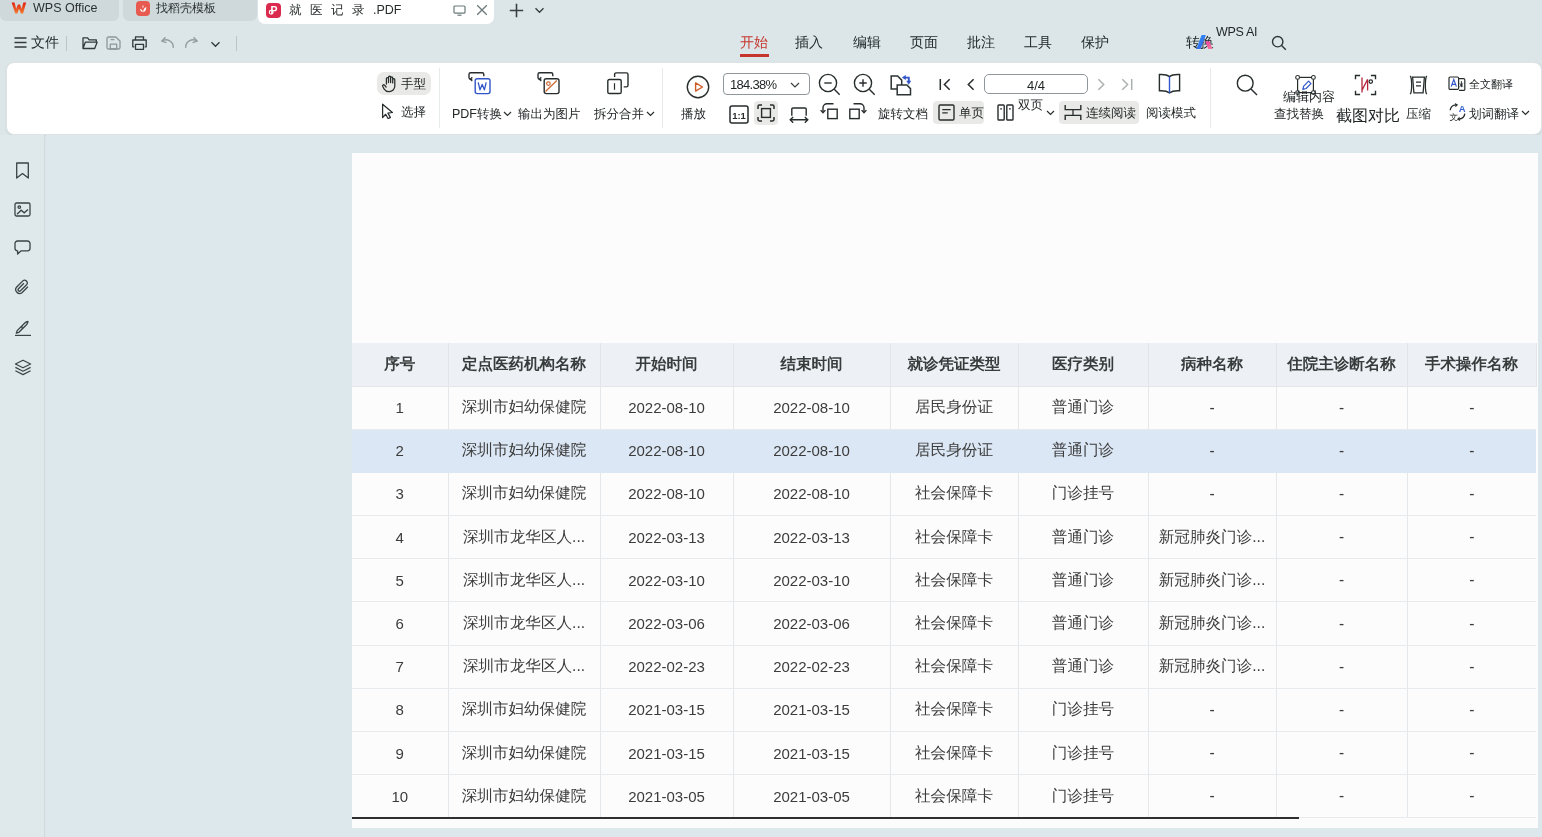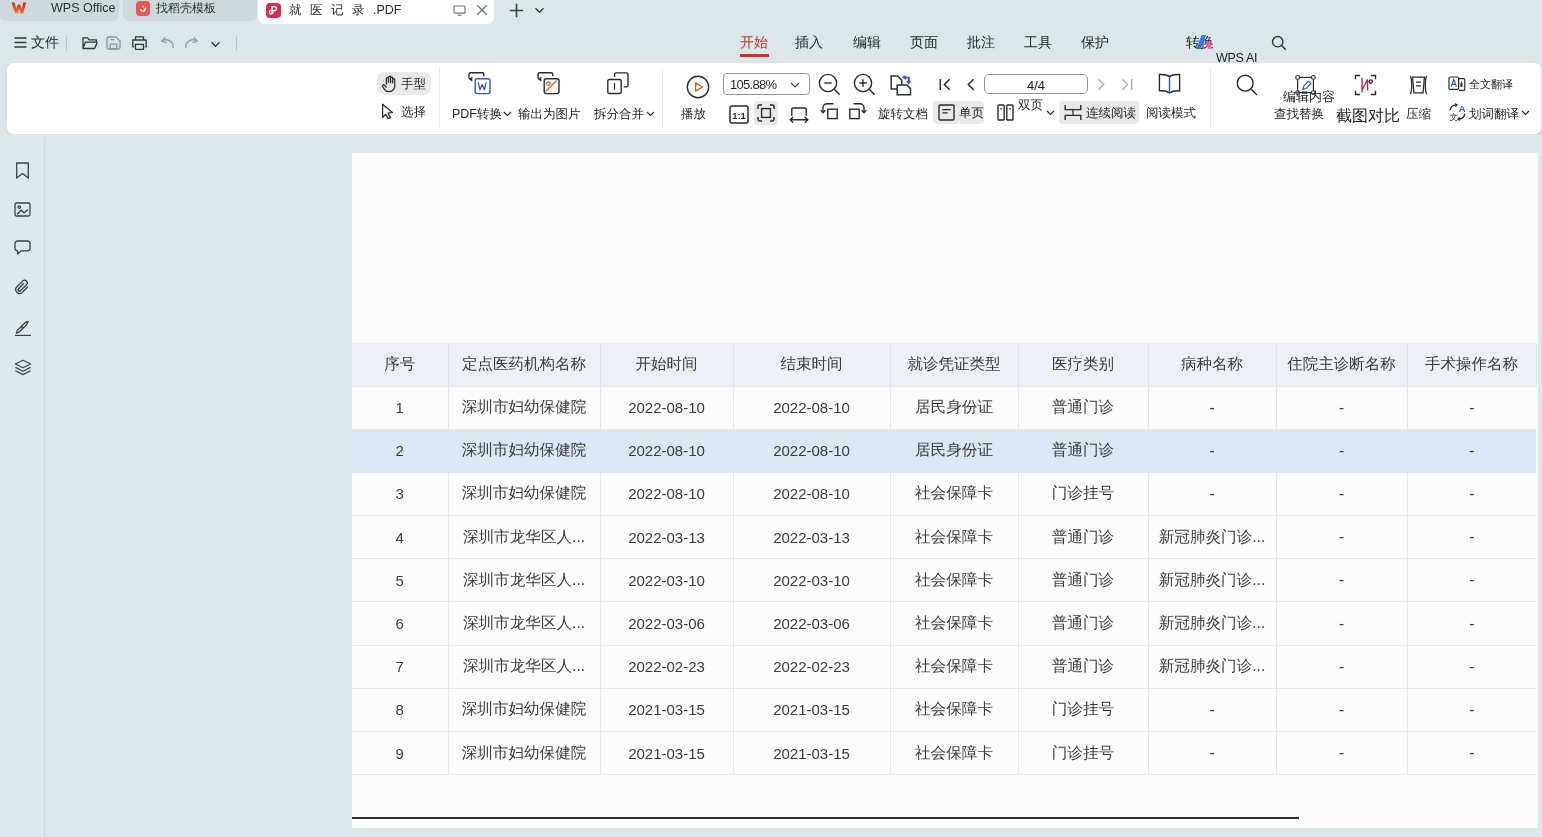--- a/index.html
+++ b/index.html
@@ -20,38 +20,38 @@
 .rlab{position:absolute;font-size:12.5px;color:#212626;white-space:nowrap}
 .rbtn{position:absolute;background:#e9e9e7;border-radius:4px}
 
 .side{position:absolute;left:0;top:135px;width:45px;height:702px;background:#dfe9ec;border-right:1px solid #d2dadd}
 .docarea{position:absolute;left:46px;top:135px;width:1496px;height:702px;background:#dde8ec}
 .page{position:absolute;left:306px;top:18px;width:1186px;height:675px;background:#fcfcfd}
 table.t{border-collapse:collapse;table-layout:fixed;position:absolute;left:0;top:190px;width:1184px;font-size:15.6px;color:#3c3c3c}
 table.t td.d{font-size:15px}
 table.t td,table.t th{padding:0;text-align:center;vertical-align:middle;overflow:hidden;white-space:nowrap;border-right:1px solid #e5e8eb;border-bottom:1px solid #e8ebee;height:43.2px;font-weight:normal}
 table.t td:last-child,table.t th:last-child{border-right:none}
-table.t tr.h th{background:#edf1f5;font-weight:normal;font-size:15.5px;color:#373c3c;height:43px;border-right:1px solid #e2e6ea;border-bottom:1px solid #e2e6ea}
+table.t tr.h th{background:#edf1f5;font-weight:bold;font-size:15.5px;color:#373c3c;height:43px;border-right:1px solid #e2e6ea;border-bottom:1px solid #e2e6ea}
 table.t tr.hl td{background:#dbe7f4;border-right-color:#dbe7f4;border-bottom-color:#dbe7f4}
 </style></head>
 <body>
 
 <div class="tab" style="left:0;width:119px">
   <span style="margin-left:11px">
       <svg width="16" height="12" viewBox="0 0 16 12">
         <defs>
           <linearGradient id="wg" x1="0" y1="0" x2="0" y2="1">
             <stop offset="0" stop-color="#e31e0e"></stop>
             <stop offset="1" stop-color="#ef7f35"></stop>
           </linearGradient>
         </defs>
         <path d="M0.6 0.4h2.9l1.7 6.4L6.9 2.6h2.1l1.7 4.2 1.6-6.4h2.9L12.1 11.6h-2.2L8 6.7 6.4 11.6H4.2Z" fill="url(#wg)"></path>
       </svg>
     </span>
-    <span class="tt" style="margin-left:24px;font-size:12.5px">WPS Office</span>
+    <span class="tt" style="margin-left:6px;font-size:12.5px">WPS Office</span>
 </div>
 <div class="tab" style="left:123px;width:134px">
   <span style="margin-left:13px">
       <svg width="14" height="15" viewBox="0 0 14 15">
         <rect width="14" height="15" rx="4" fill="#e85a50"></rect>
         <path d="M7.3 11.2c-.2-1.9.4-3.9 2.9-5.1.2 1.6-.2 4.2-2.9 5.1Z" fill="#fff"></path>
         <path d="M6.6 11.2c.1-1.3-.4-2.6-2.3-3.5-.2 1.2.3 2.9 2.3 3.5Z" fill="#fff"></path>
         <path d="M7 7.2c.6-.8.7-2 0-3.1-.7 1-.7 2.2 0 3.1Z" fill="#fff"></path>
       </svg>
     </span>
@@ -150,21 +150,21 @@
         </linearGradient>
         <linearGradient id="g2" x1="0" y1="0" x2="1" y2="1">
           <stop offset="0" stop-color="#e9359b"></stop>
           <stop offset="1" stop-color="#f6899f"></stop>
         </linearGradient>
       </defs>
       <path d="M5.6 0h4.3L4.6 14H.3Z" fill="url(#g1)"></path>
       <path d="M9.4 6.3h4.2L16.5 14h-4.3Z" fill="url(#g2)"></path>
     </svg>
   </div>
-<div class="menu" style="left:1216px;font-size:12.5px;top:51px;letter-spacing:-0.3px;color:#1e2425">WPS AI</div>
+<div class="menu" style="left:1216px;font-size:12.5px;top:25px;letter-spacing:-0.3px;color:#1e2425">WPS AI</div>
 <div class="abs" style="left:1271px;top:35px">
     <svg width="16" height="16" viewBox="0 0 16 16" fill="none" stroke="#2d3535" stroke-width="1.4">
       <circle cx="6.7" cy="6.7" r="5.2"></circle>
       <path d="M10.6 10.6l4.2 4.2"></path>
     </svg>
   </div>
 
 <div class="ribbon"></div>
 
 <div class="rbtn" style="left:377px;top:72px;width:54px;height:23px;border-radius:7px"></div>
@@ -222,21 +222,21 @@
 <div class="rsep" style="left:662px"></div>
 
 <div class="abs" style="left:686px;top:75px">
     <svg width="24" height="24" viewBox="0 0 24 24" fill="none">
       <circle cx="12" cy="12" r="10.7" stroke="#272d2d" stroke-width="1.4"></circle>
       <path d="M9.6 7.9v8.2l6.9-4.1Z" stroke="#cd5b28" stroke-width="1.4" stroke-linejoin="round"></path>
     </svg>
   </div>
 <div class="rlab" style="left:681px;top:105.5px">播放</div>
 <div class="abs" style="left:723px;top:73px;width:87px;height:22px;border:1px solid #90979a;border-radius:4px;background:#fff"></div>
-<div class="abs" style="left:730px;top:77px;font-size:13px;letter-spacing:-0.7px;color:#1f2424">105.88%</div>
+<div class="abs" style="left:730px;top:77px;font-size:13px;letter-spacing:-0.7px;color:#1f2424">184.38%</div>
 <div class="abs" style="left:790px;top:82px">
     <svg width="10" height="7" viewBox="0 0 10 7" fill="none" stroke="#3c4242" stroke-width="1.2">
       <path d="M1 1l4 4 4-4"></path>
     </svg>
   </div>
 <div class="abs" style="left:818px;top:73px">
     <svg width="23" height="23" viewBox="0 0 23 23" fill="none" stroke="#272d2d" stroke-width="1.4">
       <circle cx="10" cy="10" r="8.6"></circle>
       <path d="M16.3 16.3l5.4 5.4"></path>
       <path d="M6.3 10h7.4"></path>
@@ -571,17 +571,28 @@
             <td class="d">9</td>
             <td>深圳市妇幼保健院</td>
             <td class="d">2021-03-15</td>
             <td class="d">2021-03-15</td>
             <td>社会保障卡</td>
             <td>门诊挂号</td>
             <td>-</td>
             <td>-</td>
             <td>-</td>
           </tr>
+<tr>
+            <td class="d">10</td>
+            <td>深圳市妇幼保健院</td>
+            <td class="d">2021-03-05</td>
+            <td class="d">2021-03-05</td>
+            <td>社会保障卡</td>
+            <td>门诊挂号</td>
+            <td>-</td>
+            <td>-</td>
+            <td>-</td>
+          </tr>
 </tbody>
       </table>
 <div class="abs" style="left:0px;top:664px;width:947px;height:2px;background:#2f2f2f"></div>
 </div>
 </div>
 
 </body></html>

